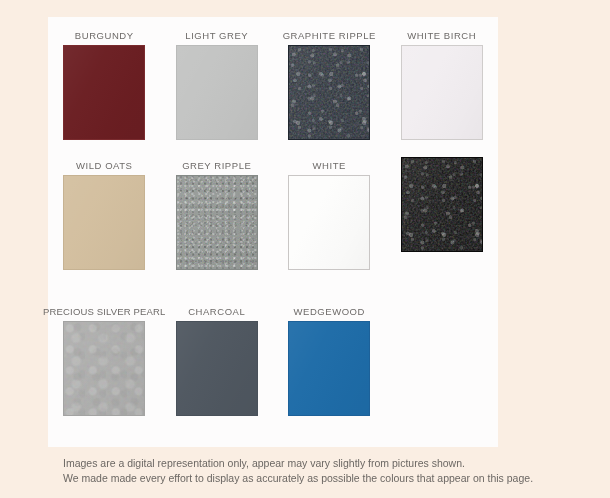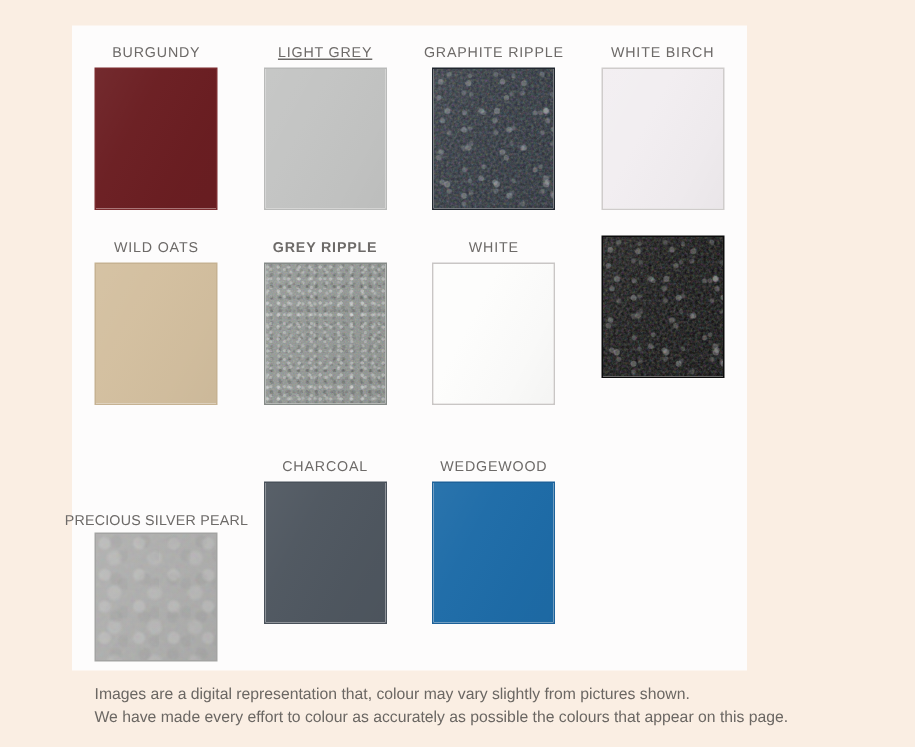--- a/index.html
+++ b/index.html
@@ -179,21 +179,21 @@
         <div class="swatch-row row-0">
           <div class="swatch-cell">
             <div class="swatch-label" style="color: rgb(109, 106, 104);">BURGUNDY</div>
             <div class="swatch-chip" style="border-color: rgb(122, 43, 46);">
               <div class="fill" style="background: rgb(107, 30, 34);"></div>
               <div class="tex tex-none"></div>
               <div class="sheen"></div>
             </div>
           </div>
           <div class="swatch-cell">
-            <div class="swatch-label" style="color: rgb(109, 106, 104); text-decoration: underline;">LIGHT GREY</div>
+            <div class="swatch-label" style="color: rgb(109, 106, 104);">LIGHT GREY</div>
             <div class="swatch-chip" style="border-color: rgb(185, 186, 185);">
               <div class="fill" style="background: rgb(195, 196, 195);"></div>
               <div class="tex tex-none"></div>
               <div class="sheen"></div>
             </div>
           </div>
           <div class="swatch-cell">
             <div class="swatch-label" style="color: rgb(109, 106, 104);">GRAPHITE RIPPLE</div>
             <div class="swatch-chip" style="border-color: rgb(32, 38, 46);">
               <div class="fill" style="background: rgb(38, 45, 54);"></div>
@@ -221,21 +221,21 @@
         <div class="swatch-row row-1">
           <div class="swatch-cell">
             <div class="swatch-label" style="color: rgb(109, 106, 104);">WILD OATS</div>
             <div class="swatch-chip" style="border-color: rgb(198, 178, 146);">
               <div class="fill" style="background: rgb(211, 191, 159);"></div>
               <div class="tex tex-none"></div>
               <div class="sheen"></div>
             </div>
           </div>
           <div class="swatch-cell">
-            <div class="swatch-label" style="color: rgb(109, 106, 104); font-weight: bold;">GREY RIPPLE</div>
+            <div class="swatch-label" style="color: rgb(109, 106, 104);">GREY RIPPLE</div>
             <div class="swatch-chip" style="border-color: rgb(133, 138, 135);">
               <div class="fill" style="background: rgb(143, 148, 145);"></div>
               <div class="tex tex-fine"></div>
               <svg class="svg-noise" preserveAspectRatio="none">
                 <defs>
                   <filter id="grain-1-1" x="0" y="0" width="100%" height="100%">
                     <feTurbulence type="fractalNoise" baseFrequency="0.95" numOctaves="2" stitchTiles="stitch"></feTurbulence>
                   </filter>
                 </defs>
                 <rect width="100%" height="100%" filter="url(#grain-1-1)" opacity="0.34"></rect>
@@ -262,21 +262,21 @@
                   </filter>
                 </defs>
                 <rect width="100%" height="100%" filter="url(#grain-1-3)" opacity="0.38"></rect>
               </svg>
               <div class="sheen"></div>
             </div>
           </div>
         </div>
         <div class="swatch-row row-2">
           <div class="swatch-cell">
-            <div class="swatch-label long" style="color: rgb(109, 106, 104); margin-top: 36px;">PRECIOUS SILVER PEARL</div>
+            <div class="swatch-label long" style="color: rgb(109, 106, 104);">PRECIOUS SILVER PEARL</div>
             <div class="swatch-chip" style="border-color: rgb(163, 163, 162);">
               <div class="fill" style="background: rgb(174, 174, 173);"></div>
               <div class="tex tex-soft"></div>
               <svg class="svg-noise" preserveAspectRatio="none">
                 <defs>
                   <filter id="grain-2-0" x="0" y="0" width="100%" height="100%">
                     <feTurbulence type="fractalNoise" baseFrequency="0.30" numOctaves="2" stitchTiles="stitch"></feTurbulence>
                   </filter>
                 </defs>
                 <rect width="100%" height="100%" filter="url(#grain-2-0)" opacity="0.10"></rect>
@@ -302,17 +302,17 @@
           </div>
           <div class="swatch-cell empty">
             <div class="swatch-label" style="color: rgb(109, 106, 104);"></div>
             <div class="swatch-chip"></div>
           </div>
         </div>
       </div>
   </div>
 
   <div class="footer-note" style="color: rgb(107, 103, 99);">
-    <span class="line">Images are a digital representation that, colour may vary slightly from pictures shown.</span>
-    <span class="line">We have made every effort to colour as accurately as possible the colours that appear on this page.</span>
+    <span class="line">Images are a digital representation only, appear may vary slightly from pictures shown.</span>
+    <span class="line">We made made every effort to display as accurately as possible the colours that appear on this page.</span>
   </div>
 
 </div>
 
 </body></html>

